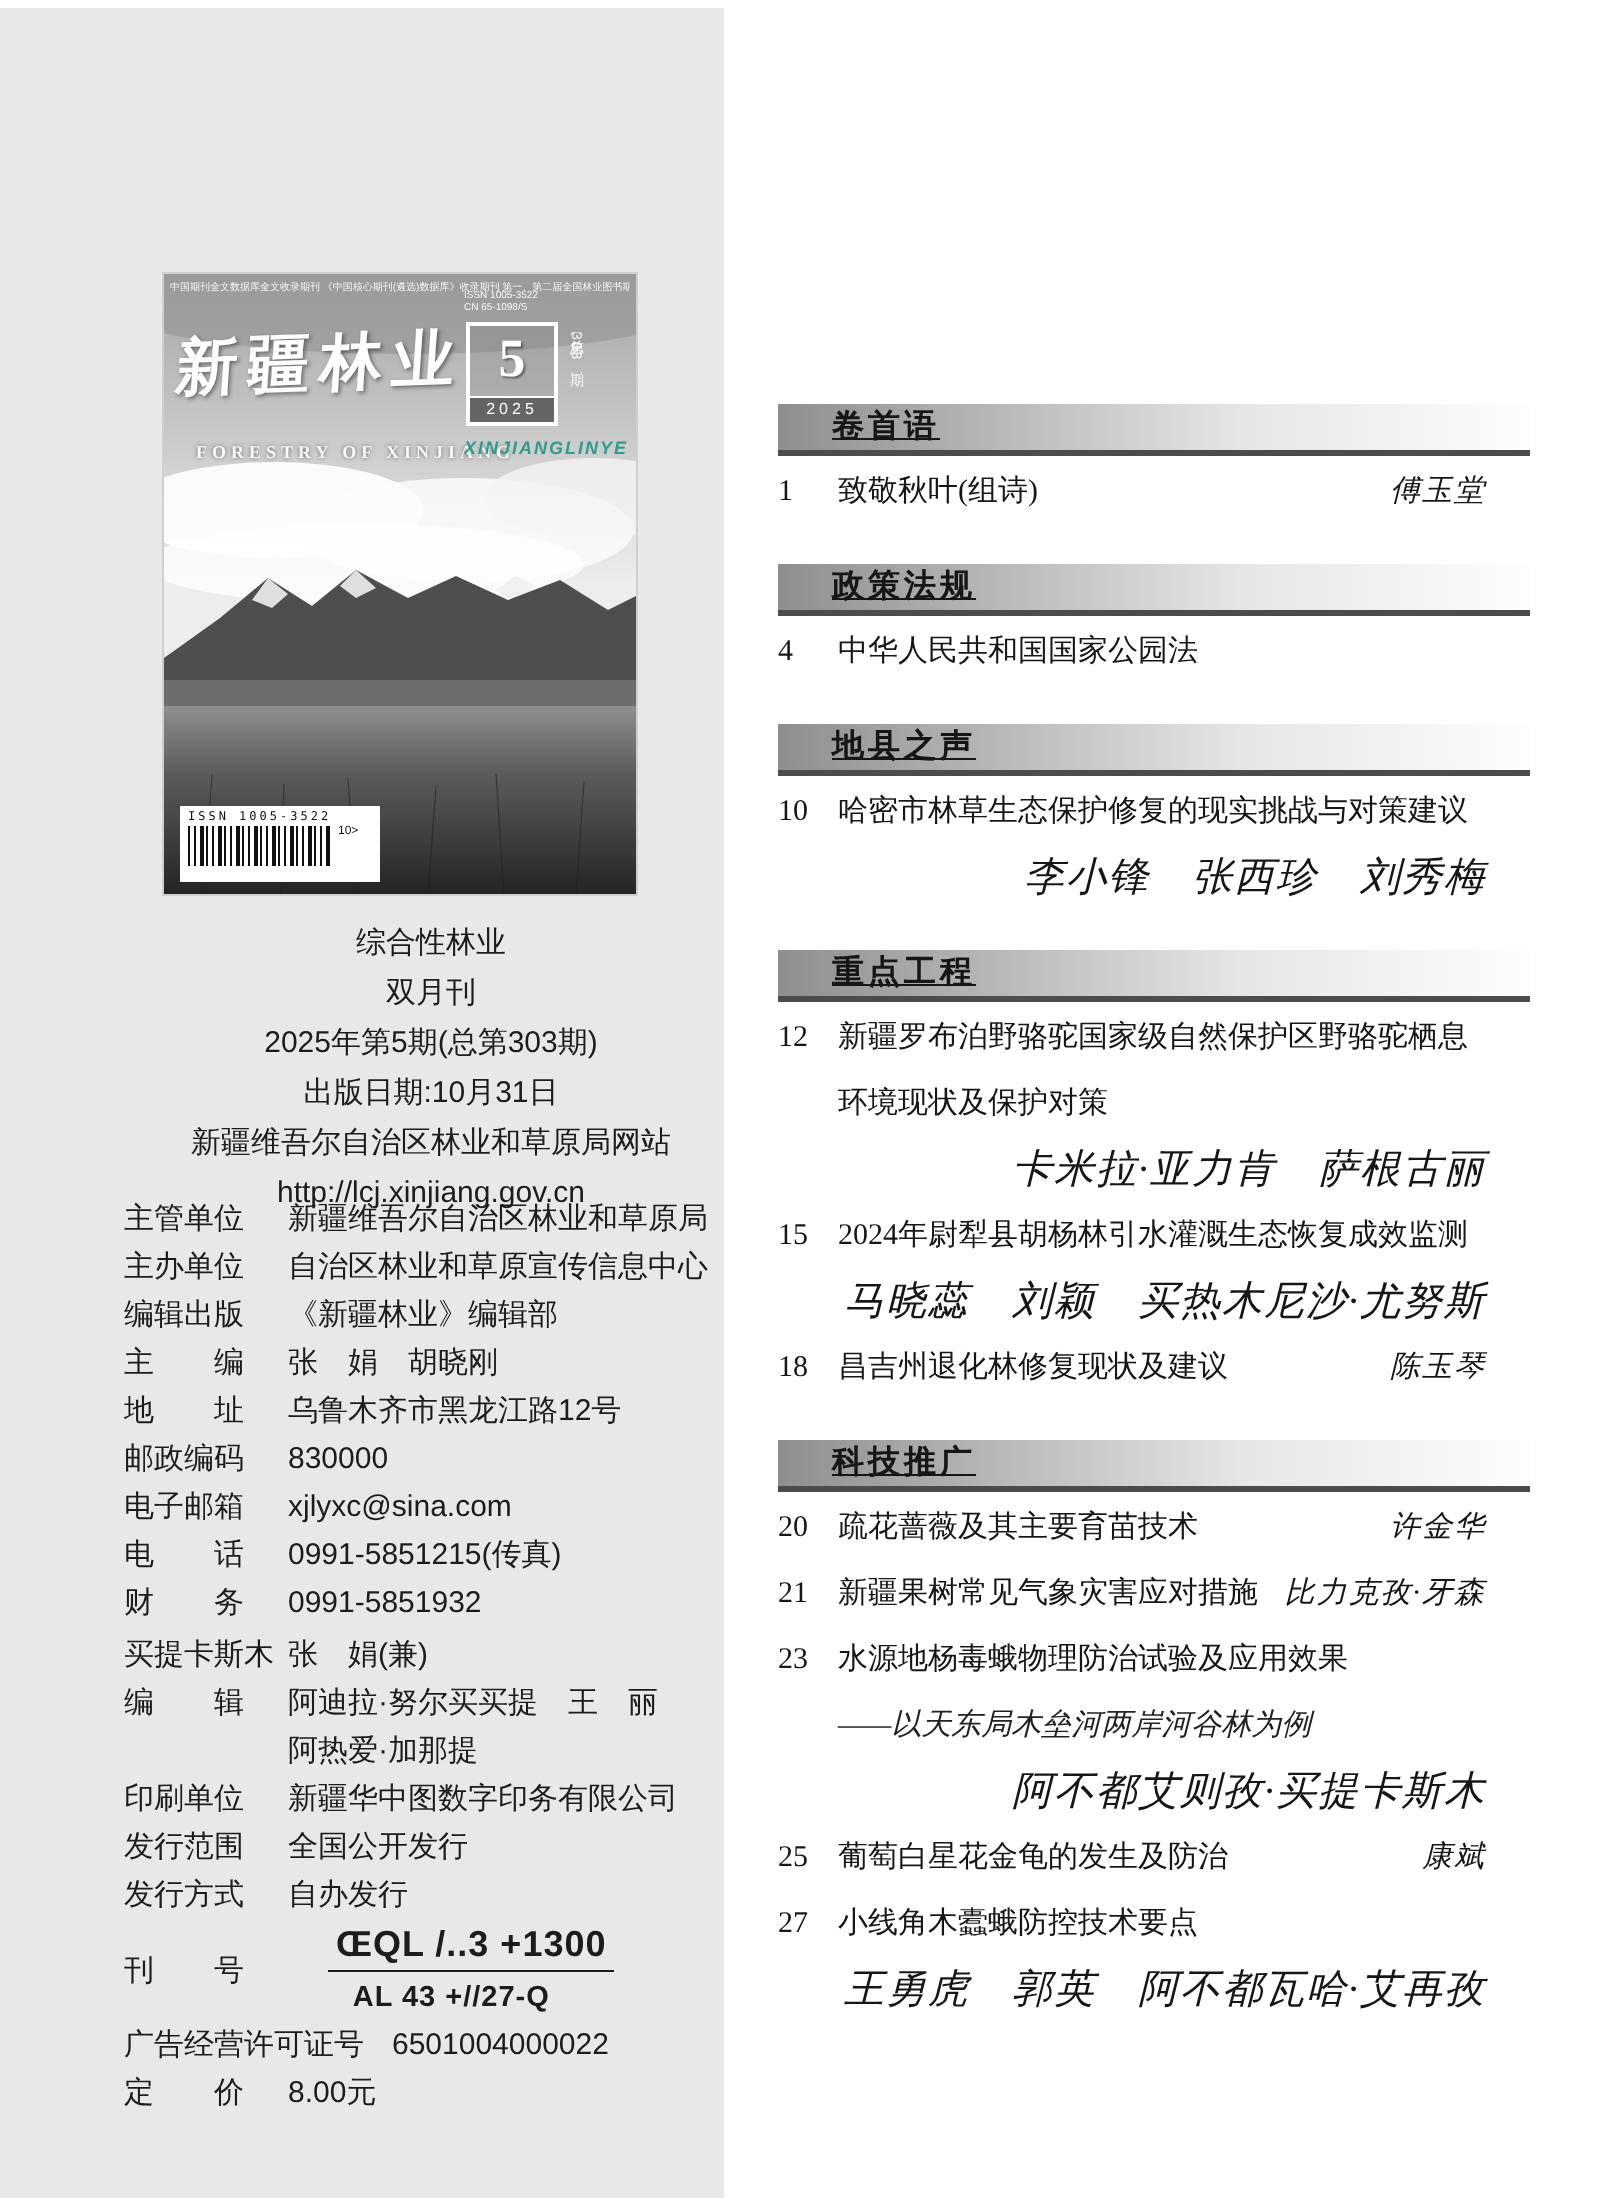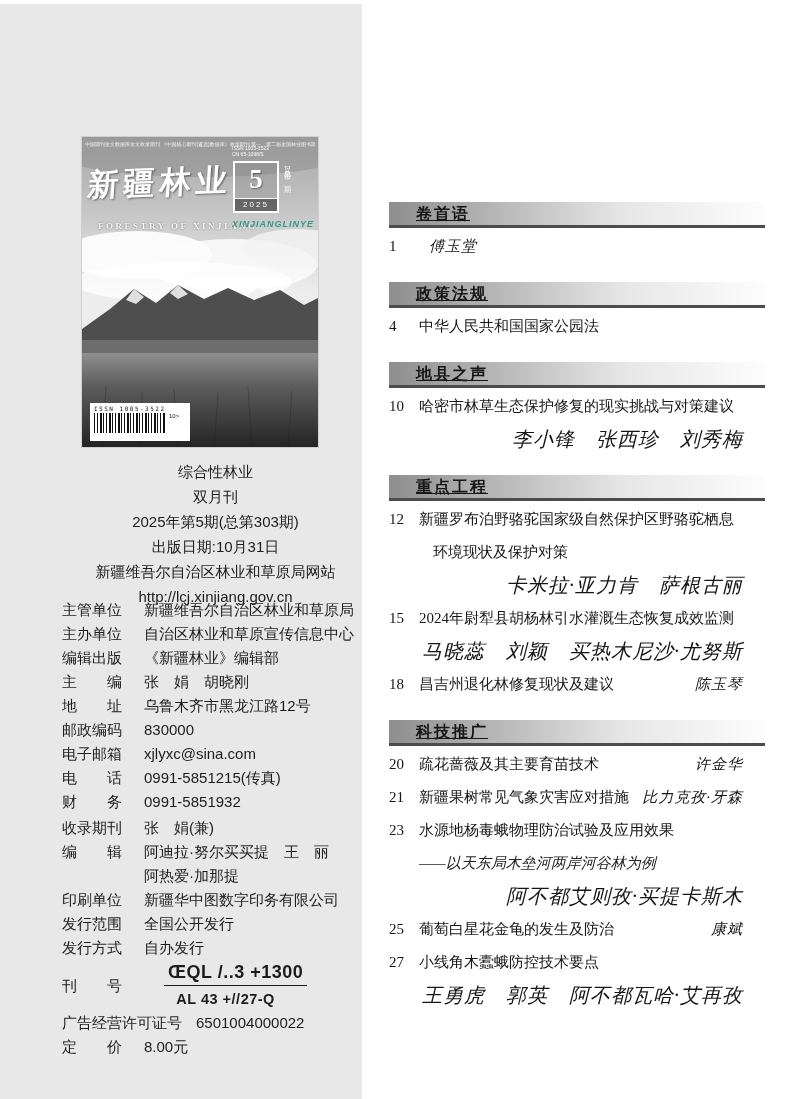--- a/index.html
+++ b/index.html
@@ -54,21 +54,21 @@
   .toc-section{margin-bottom:26px;}
   .sec-h{height:23px;background:linear-gradient(90deg,#8e8e8e 0%,#b9b9b9 30%,#e6e6e6 62%,#fdfdfd 100%);
          border-bottom:3px solid #4c4c4c;margin-bottom:8px;}
   .sec-h span{display:inline-block;margin-left:27px;line-height:23px;font-weight:bold;font-size:16px;
               letter-spacing:2px;font-family:"Liberation Sans",sans-serif;text-decoration:underline;}
   .t-row{display:flex;margin:0 0 13px;line-height:20px;padding-right:22px;
          font-family:"Liberation Serif",serif;font-size:15px;}
   .t-num{width:30px;flex:none;}
   .t-title{flex:1;}
   .t-inline-author{flex:none;font-style:italic;letter-spacing:1px;white-space:nowrap;margin-left:10px;}
-  .t-line2{margin:0 0 13px 44px;line-height:20px;padding-right:22px;
+  .t-line2{margin:0 0 13px 30px;line-height:20px;padding-right:22px;
            font-family:"Liberation Serif",serif;font-size:15px;}
   .t-sub{margin:0 0 13px 30px;line-height:20px;padding-right:22px;font-style:italic;color:#222;
          font-family:"Liberation Serif",serif;font-size:15px;}
   .t-authors{margin:0 0 13px;line-height:20px;text-align:right;padding-right:22px;font-style:italic;
              letter-spacing:1px;font-family:"Liberation Serif",serif;font-size:20px;}
 </style>
 </head>
 <body>
 
 <div class="page">
@@ -171,21 +171,21 @@
           <span class="lp-label">电　　话</span>
           <span class="lp-val">0991-5851215(传真)</span>
         </div>
         <div class="lp-row">
           <span class="lp-label">财　　务</span>
           <span class="lp-val">0991-5851932</span>
         </div>
       </div>
     <div class="lp-rows2">
         <div class="lp-row">
-          <span class="lp-label">收录期刊</span>
+          <span class="lp-label">买提卡斯木</span>
           <span class="lp-val">张　娟(兼)</span>
         </div>
         <div class="lp-row">
           <span class="lp-label">编　　辑</span>
           <span class="lp-val">阿迪拉·努尔买买提　王　丽</span>
         </div>
         <div class="lp-wrap">阿热爱·加那提</div>
         <div class="lp-row">
           <span class="lp-label">印刷单位</span>
           <span class="lp-val">新疆华中图数字印务有限公司</span>
@@ -214,20 +214,21 @@
           <span class="lp-val">8.00元</span>
         </div>
       </div>
   </div>
 
   <div class="toc">
       <div class="toc-section">
         <div class="sec-h"><span>卷首语</span></div>
         <div class="t-row">
           <span class="t-num">1</span>
+          <span class="t-title">致敬秋叶(组诗)</span>
           <span class="t-inline-author">傅玉堂</span>
         </div>
       </div>
       <div class="toc-section">
         <div class="sec-h"><span>政策法规</span></div>
         <div class="t-row">
           <span class="t-num">4</span>
           <span class="t-title">中华人民共和国国家公园法</span>
         </div>
       </div>

